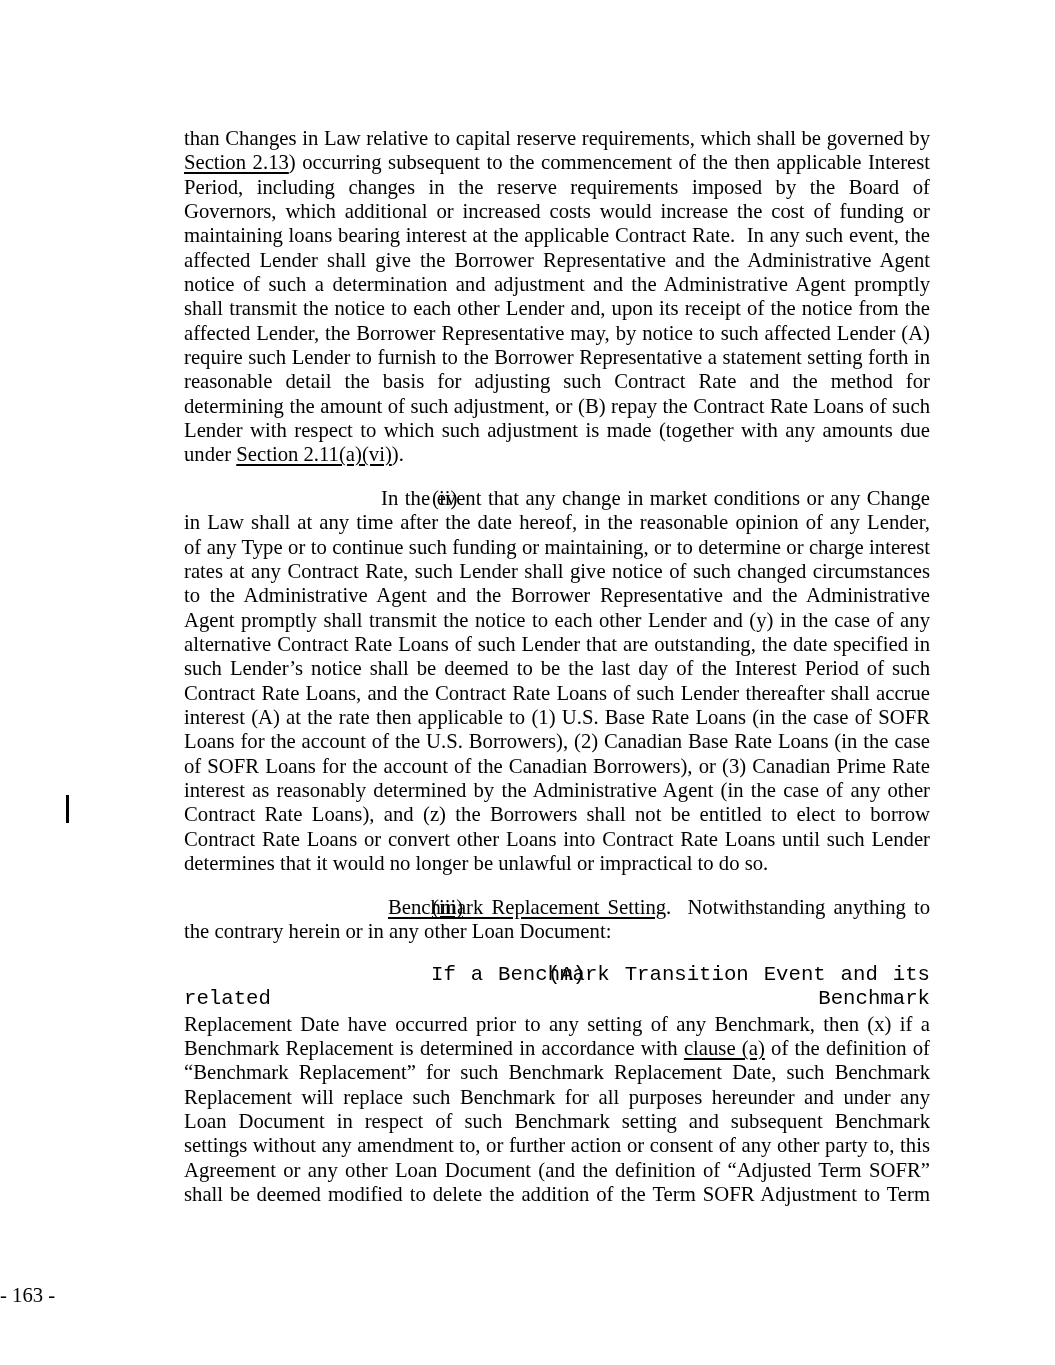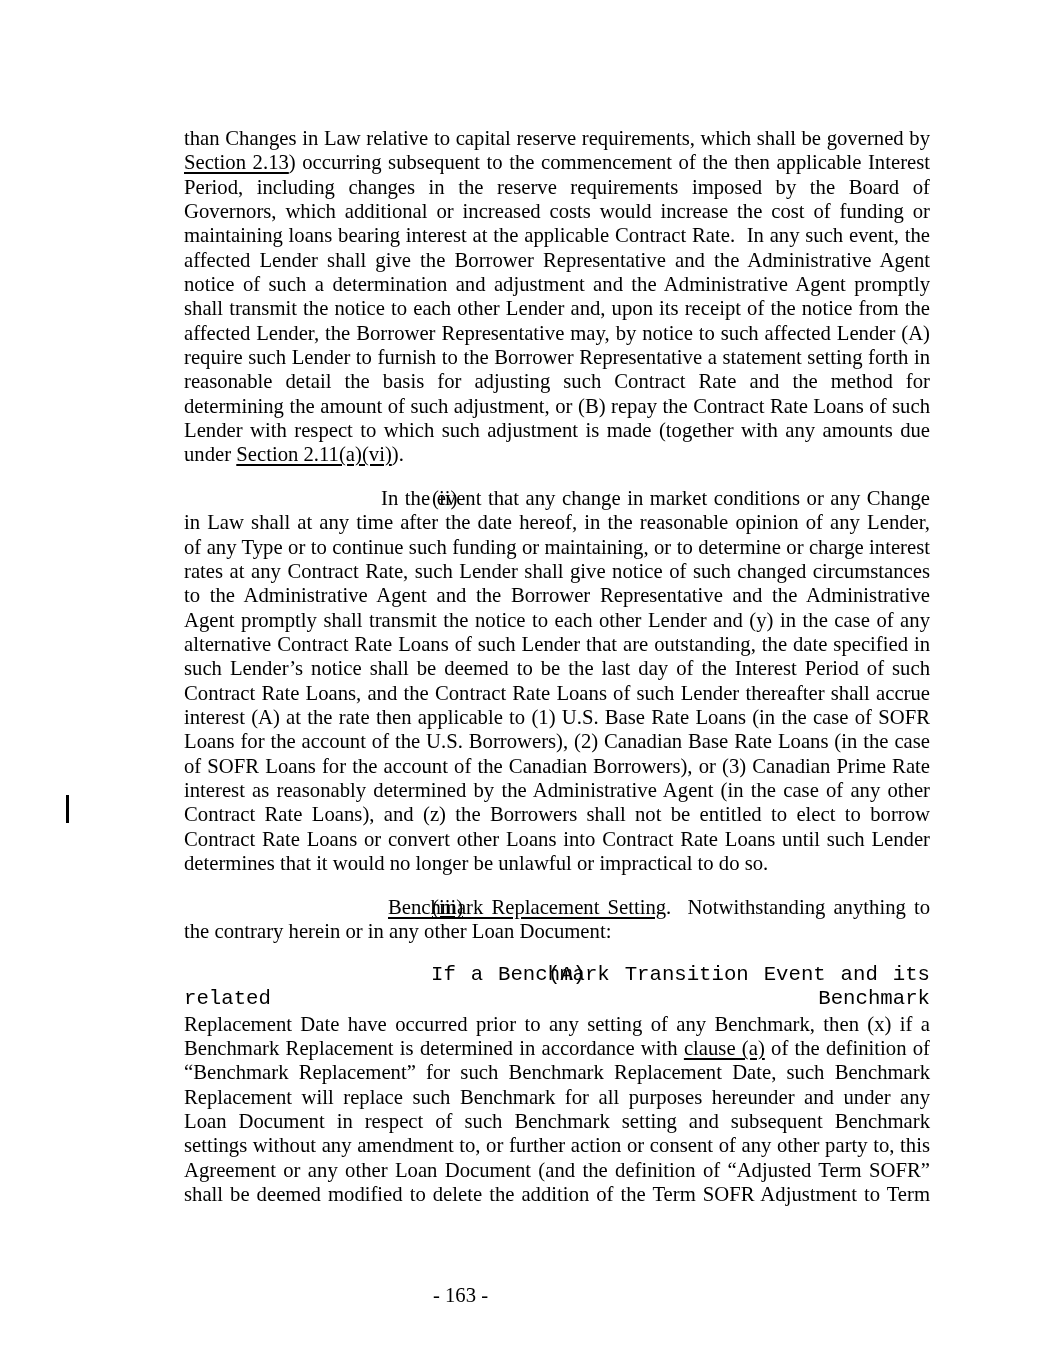--- a/index.html
+++ b/index.html
@@ -66,23 +66,22 @@
     position: absolute;
     left: 66px;
     top: 795px;
     width: 3px;
     height: 28px;
     background: var(--bar, #000);
   }
   .footer {
     position: absolute;
     top: 1283px;
-    left: 8px;
+    left: 0;
     width: 905px;
-    text-align: center;
   }
 </style>
 </head>
 <body style="--text: #000000; --del: #e11b1b; --ins: #2323cc; --bar: #000000; background: rgb(255, 255, 255);">
 
 <div class="change-bar"></div>
 
 <div class="text-block">
     <div class="para ">
       <div class="line first"><span class="run p">than Changes in Law relative to capital reserve requirements, which shall be governed by</span></div>

